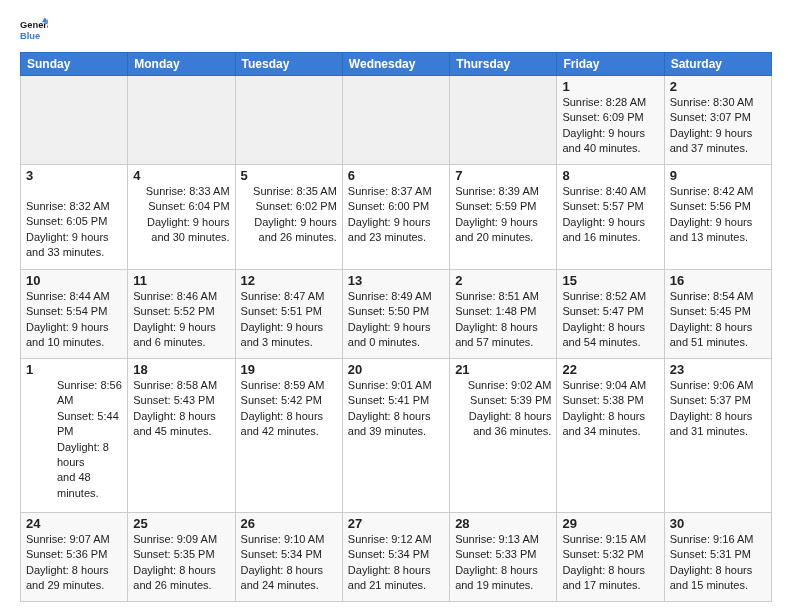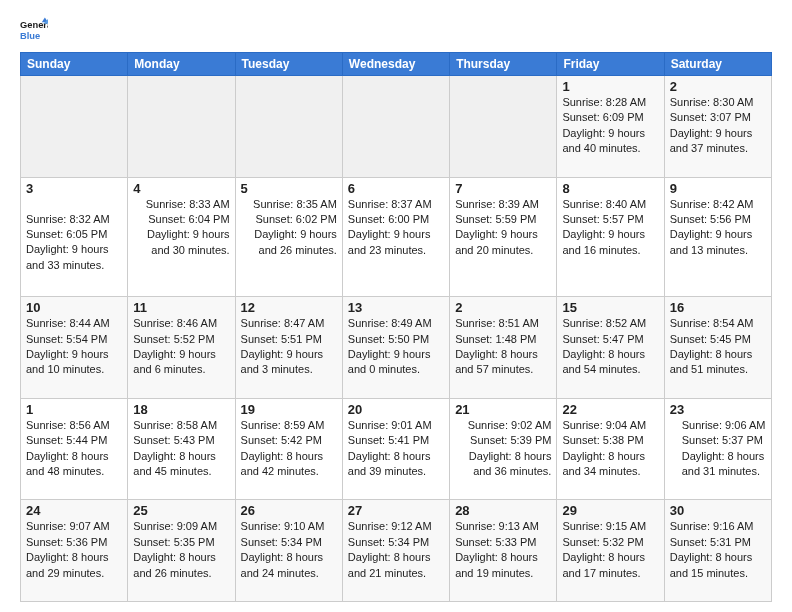--- a/index.html
+++ b/index.html
@@ -236,21 +236,21 @@
             <span class="day-number">16</span>
             <div class="day-info" style="white-space: pre-line;">Sunrise: 8:54 AM
 Sunset: 5:45 PM
 Daylight: 8 hours
 and 51 minutes.</div>
           </td>
         </tr>
         <tr>
           <td>
             <span class="day-number">1</span>
-            <div class="day-info" style="white-space: pre-line;">Sunrise: 8:56 AM
+            <div class="day-info" style="white-space: pre-line; margin-left: 31px;">Sunrise: 8:56 AM
 Sunset: 5:44 PM
 Daylight: 8 hours
 and 48 minutes.</div>
           </td>
           <td>
             <span class="day-number">18</span>
             <div class="day-info" style="white-space: pre-line;">Sunrise: 8:58 AM
 Sunset: 5:43 PM
 Daylight: 8 hours
 and 45 minutes.</div>
@@ -278,21 +278,21 @@
           </td>
           <td>
             <span class="day-number">22</span>
             <div class="day-info" style="white-space: pre-line;">Sunrise: 9:04 AM
 Sunset: 5:38 PM
 Daylight: 8 hours
 and 34 minutes.</div>
           </td>
           <td>
             <span class="day-number">23</span>
-            <div class="day-info" style="white-space: pre-line; margin-left: 12px;">Sunrise: 9:06 AM
+            <div class="day-info" style="white-space: pre-line;">Sunrise: 9:06 AM
 Sunset: 5:37 PM
 Daylight: 8 hours
 and 31 minutes.</div>
           </td>
         </tr>
         <tr>
           <td>
             <span class="day-number">24</span>
             <div class="day-info" style="white-space: pre-line;">Sunrise: 9:07 AM
 Sunset: 5:36 PM

